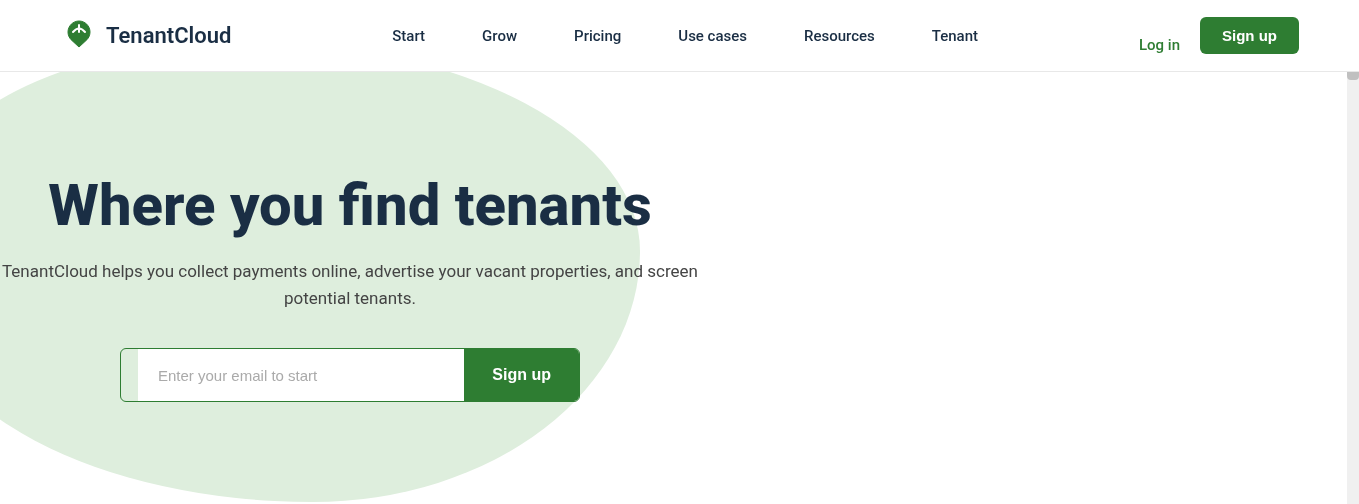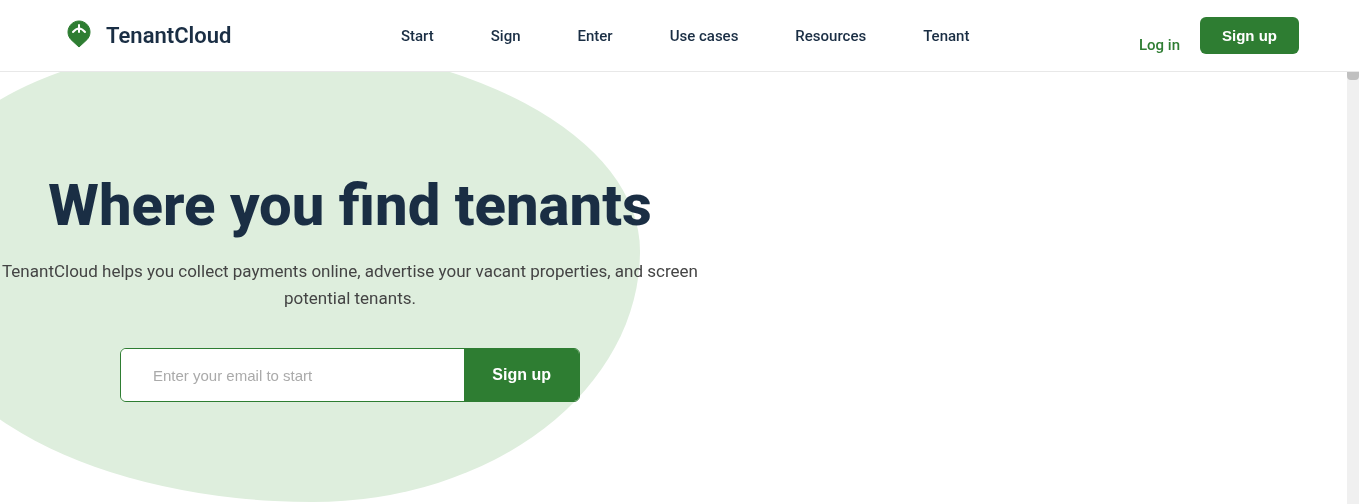--- a/index.html
+++ b/index.html
@@ -150,24 +150,25 @@
       border-radius: 6px;
       overflow: hidden;
       width: 460px;
       height: 54px;
     }
 
     .email-input {
       flex: 1;
       border: none;
       outline: none;
-      padding: 0 32px;
+      padding: 0 20px;
       font-size: 15px;
       color: #888;
       background: #fff;
+      margin-left: 17px;
     }
 
     .email-input::placeholder {
       color: #aaa;
     }
 
     .signup-btn-cta {
       background: #2e7d32;
       color: #fff;
       border: none;
@@ -209,22 +210,22 @@
       <line x1="19" y1="6" x2="19" y2="13" stroke="#fff" stroke-width="2" stroke-linecap="round"></line>
     </svg>
     <span class="logo-text">
       <span class="logo-tenant">Tenant</span><span class="logo-cloud">Cloud</span>
     </span>
   </div>
 
   <nav>
     <ul class="nav-links">
       <li><a href="#">Start</a></li>
-      <li><a href="#">Sign</a></li>
-      <li><a href="#">Enter</a></li>
+      <li><a href="#">Grow</a></li>
+      <li><a href="#">Pricing</a></li>
       <li><a href="#">Use cases</a></li>
       <li><a href="#">Resources</a></li>
       <li><a href="#">Tenant</a></li>
     </ul>
   </nav>
 
   <div class="header-actions">
     <a href="#" class="login-link">Log in</a>
     <button class="signup-btn-header">Sign up</button>
   </div>

